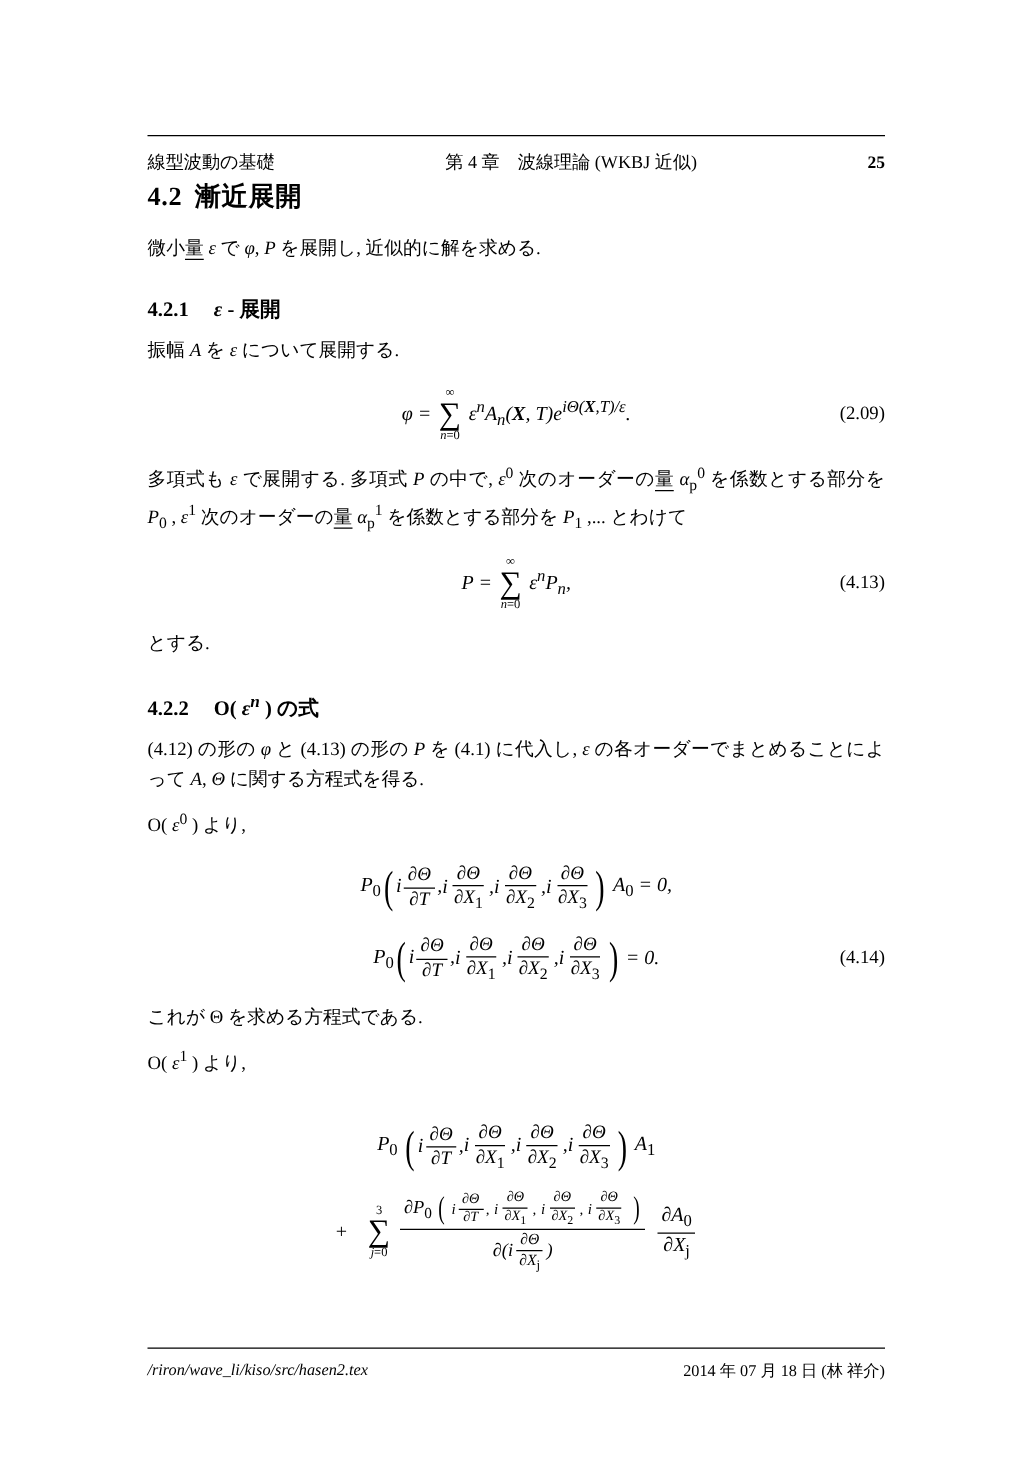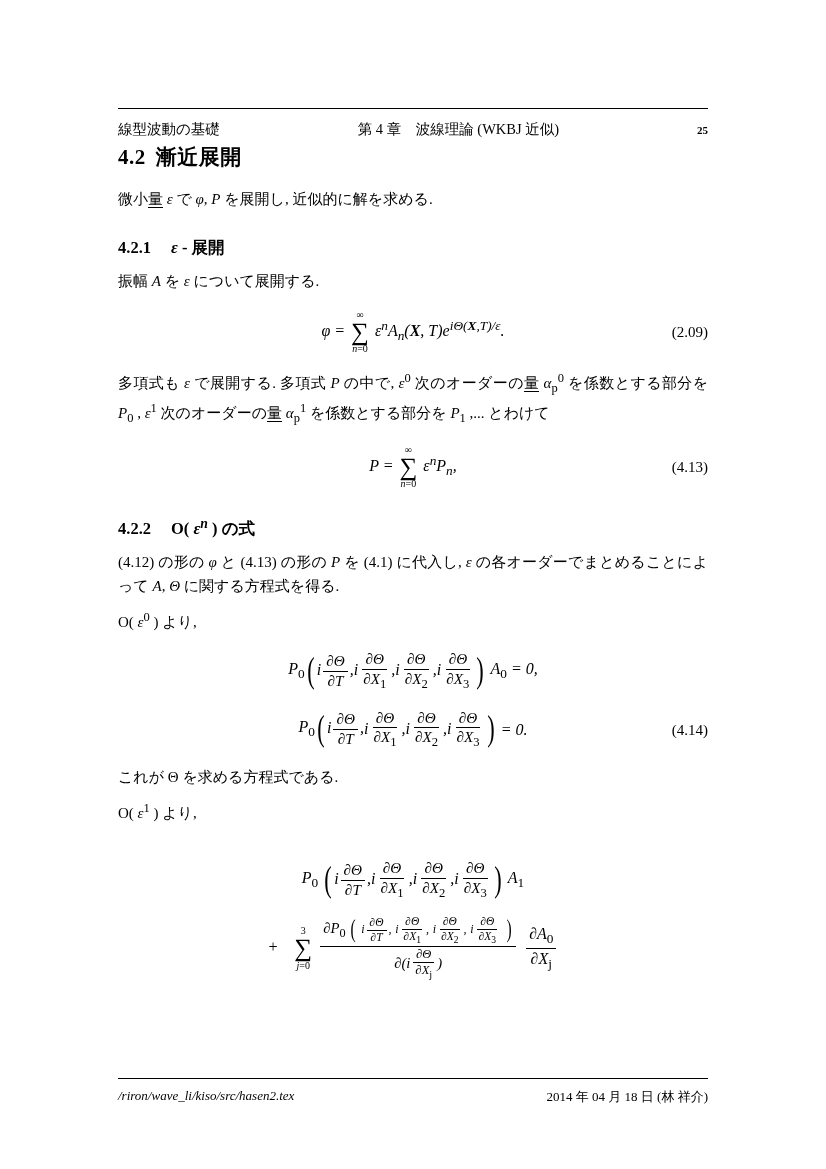--- a/index.html
+++ b/index.html
@@ -26,21 +26,21 @@
     position: absolute;
     left: 118px;
     top: 80px;
     width: 590px;
     display: flex;
     align-items: baseline;
     font-size: 14.5px;
   }
   .header .left   { flex: 0 0 auto; }
   .header .center { flex: 1 1 auto; text-align: center; margin-top: 40px; }
-  .header .right  { flex: 0 0 auto; font-weight: bold; font-size: 11px; }
+  .header .right  { flex: 0 0 auto; font-weight: bold; font-size: 14px; }
   .header-rule {
     position: absolute;
     left: 118px;
     top: 108px;
     width: 590px;
     height: 1px;
     background: #000;
   }
   
   .footer-rule {
@@ -204,20 +204,21 @@
         <span class="sum">
           <span class="lim-top">∞</span>
           <span class="sym">∑</span>
           <span class="lim-bot"><span class="math">n</span>=0</span>
         </span>
         ε<sup>n</sup><span class="math">P</span><sub>n</sub>,
       </div>
       <div class="tag">(4.13)</div>
     </div>
 
+    <p class="txt">とする.</p>
 
     <h3 class="subsec">
       <span class="num">4.2.2</span><span>O( <span class="mi">ε</span><sup class="up"><span class="mi">n</span></sup> ) の式</span>
     </h3>
 
     <p class="txt">
       (4.12) の形の <span class="mi">φ</span> と (4.13) の形の <span class="mi">P</span> を (4.1) に代入し, <span class="mi">ε</span> の各オーダーでまとめることによって <span class="mi">A</span>, <span class="mi">Θ</span> に関する方程式を得る.
     </p>
 
     <p class="txt">
@@ -353,16 +354,16 @@
           </span>
         </span>
       </div>
     </div>
 
   </div>
 
   <div class="footer-rule"></div>
   <div class="footer">
     <span class="f-left">/riron/wave_li/kiso/src/hasen2.tex</span>
-    <span class="f-right">2014 年 04 月 18 日 (林 祥介)</span>
+    <span class="f-right">2014 年 07 月 18 日 (林 祥介)</span>
   </div>
 
 </div>
 
 </body></html>

